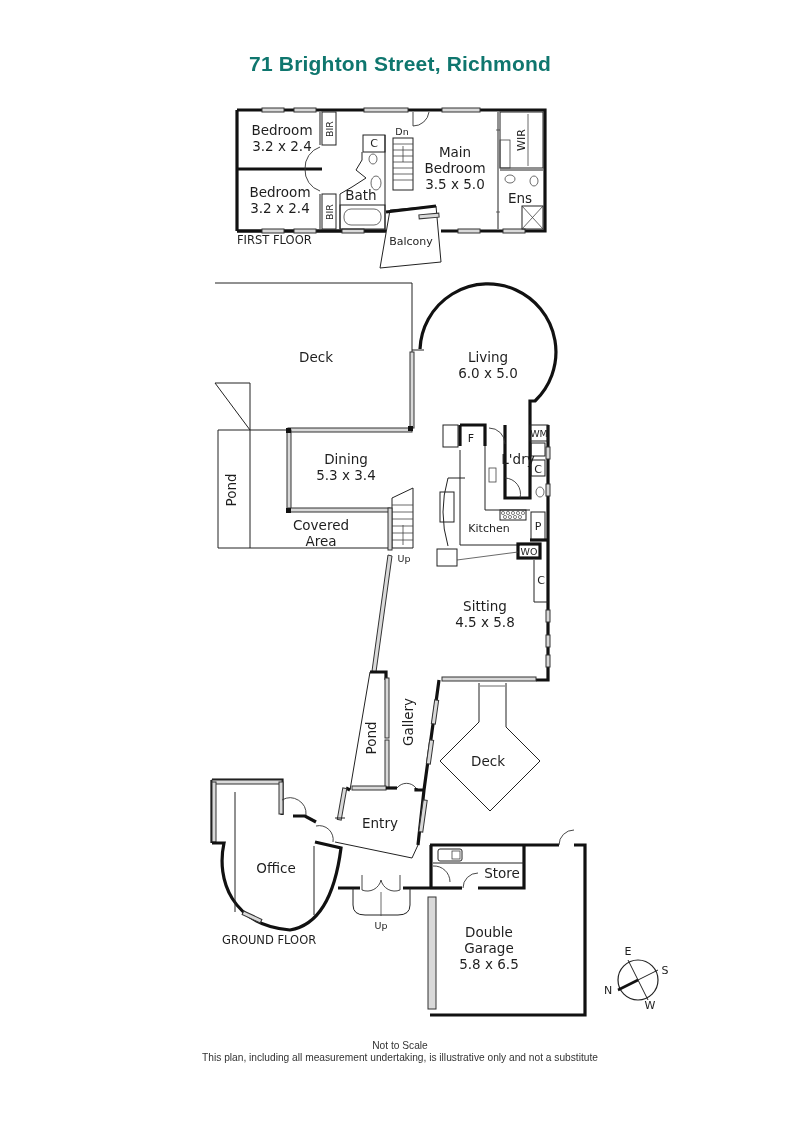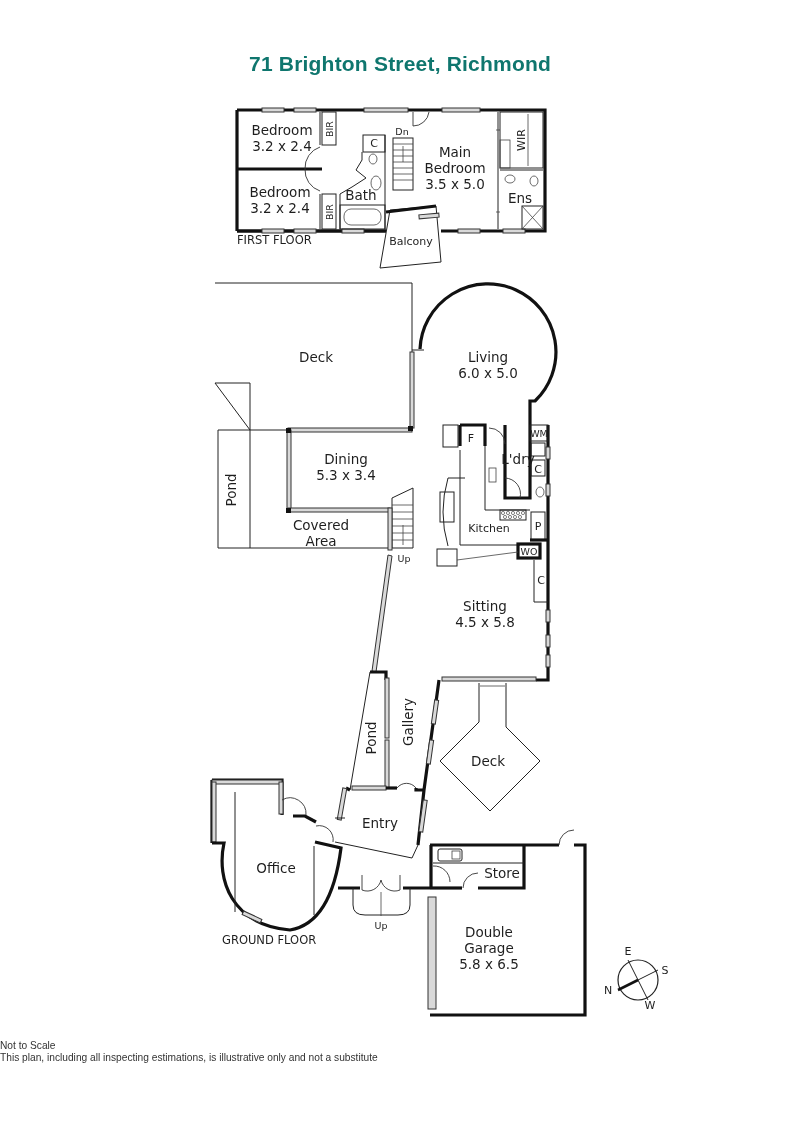--- a/index.html
+++ b/index.html
@@ -11,21 +11,21 @@
   svg text { font-family: "DejaVu Sans", "Liberation Sans", sans-serif; fill: #1e1e1e; }
   .lbl { font-size: 13.5px; }
   .sm { font-size: 11px; }
   .xs { font-size: 9.5px; }
   .floor { font-size: 11.5px; }
   .wall { stroke: #111; stroke-width: 3.2; fill: none; stroke-linejoin: miter; }
   .thin { stroke: #222; stroke-width: 1; fill: none; }
   .hair { stroke: #444; stroke-width: 0.8; fill: none; }
   .win { stroke: #333; stroke-width: 1; fill: #d9d9d9; }
   .door { stroke: #333; stroke-width: 0.9; fill: none; }
-  .disclaimer { position: absolute; left: 0; width: 800px; top: 1040px; text-align: left;
+  .disclaimer { position: absolute; left: 0; width: 800px; top: 1040px; text-align: center;
                 font-size: 10.2px; line-height: 11.5px; color: #333; }
 </style>
 </head>
 <body>
 
 <div class="title">71 Brighton Street, Richmond</div>
 
 <svg class="plan" width="800" height="1132" viewBox="0 0 800 1132">
 
   <g>
@@ -277,14 +277,14 @@
     <line x1="618" y1="990" x2="638" y2="980" stroke="#111" stroke-width="2.6"></line>
     <text class="sm" x="628" y="955" text-anchor="middle">E</text>
     <text class="sm" x="665" y="974" text-anchor="middle">S</text>
     <text class="sm" x="608" y="994" text-anchor="middle">N</text>
     <text class="sm" x="650" y="1009" text-anchor="middle">W</text>
   </g>
 </svg>
 
 <div class="disclaimer">
   <div>Not to Scale</div>
-  <div>This plan, including all inspecting estimations, is illustrative only and not a substitute</div>
+  <div>This plan, including all measurement undertaking, is illustrative only and not a substitute</div>
 </div>
 
 </body></html>

